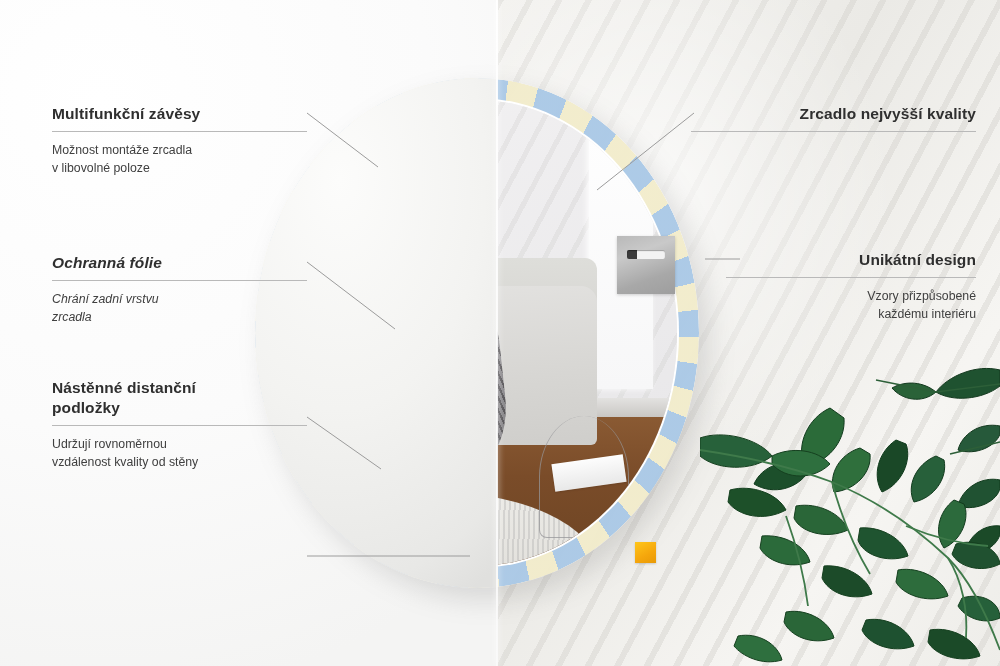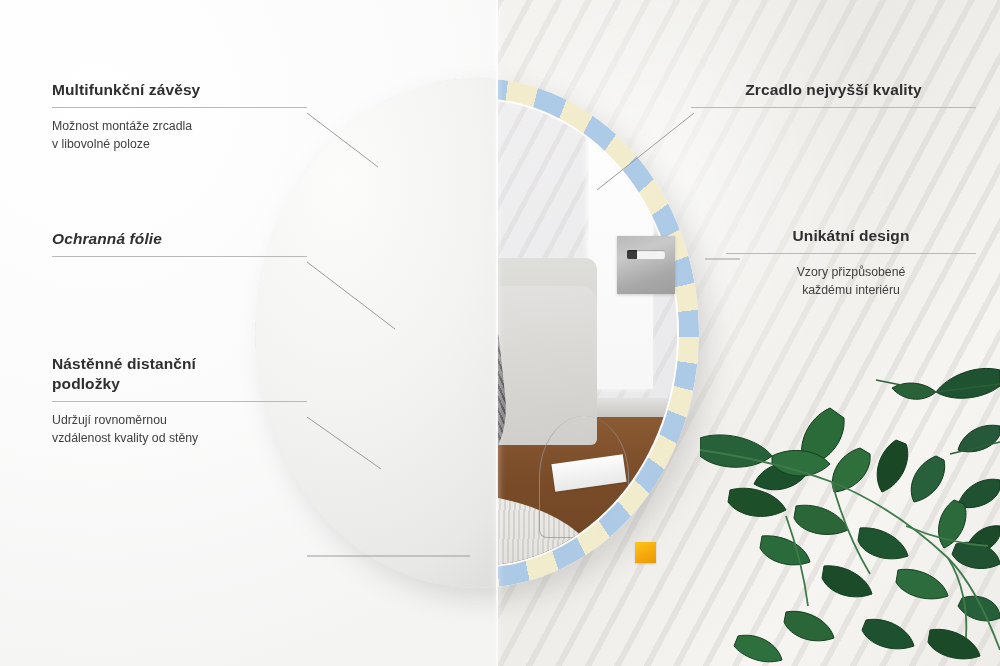--- a/index.html
+++ b/index.html
@@ -177,21 +177,21 @@
   .pad{
     position:absolute;left:380px;top:464px;width:21px;height:21px;
     background:linear-gradient(150deg,#ffc61a 0%,#f5a60c 60%,#e89a06 100%);
     box-shadow:0 1px 2px rgba(0,0,0,.16);
   }
 
   
   .leaders{position:absolute;left:0;top:0;width:1000px;height:666px;pointer-events:none;}
 
   
-  .label{position:absolute;}
+  .label{position:absolute;margin-top:24px;}
   .label h3{
     margin:0 0 7px 0;
     font-size:15.5px;
     font-weight:bold;
     color:#2f2f2f;
     letter-spacing:.1px;
     line-height:1.28;
   }
   .label .rule{
     height:1px;width:100%;
@@ -199,21 +199,21 @@
     margin-bottom:9px;
   }
   .label p{
     margin:0;
     font-size:12.3px;
     color:#404040;
     line-height:1.48;
     font-weight:normal;
   }
   .label.left{left:52px;width:255px;text-align:left;}
-  .label.right{width:250px;text-align:center;}
+  .label.right{width:250px;text-align:right;}
 
   #lbl-hangers{top:80px;}
   #lbl-foil{top:229px;font-style:italic;}
   #lbl-spacers{top:354px;}
   #lbl-edges{top:519px;}
 
   #lbl-quality{right:24px;top:80px;width:285px;}
   #lbl-design{right:24px;top:226px;}
 </style>
 </head>
@@ -340,20 +340,24 @@
     <div class="rule"></div>
     <p>
       <span>Možnost montáže zrcadla</span><br>
       <span>v libovolné poloze</span>
     </p>
   </div>
 
   <div class="label left" id="lbl-foil">
     <h3>Ochranná fólie</h3>
     <div class="rule"></div>
+    <p>
+      <span>Chrání zadní vrstvu</span><br>
+      <span>zrcadla</span>
+    </p>
   </div>
 
   <div class="label left" id="lbl-spacers">
     <h3>
       <span>Nástěnné distanční</span><br>
       <span>podložky</span>
     </h3>
     <div class="rule"></div>
     <p>
       <span>Udržují rovnoměrnou</span><br>

